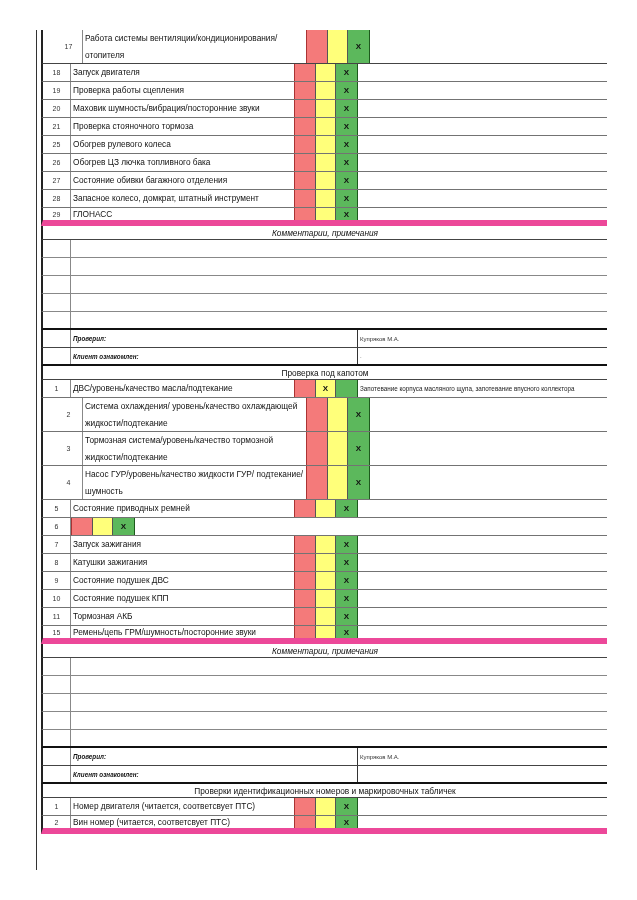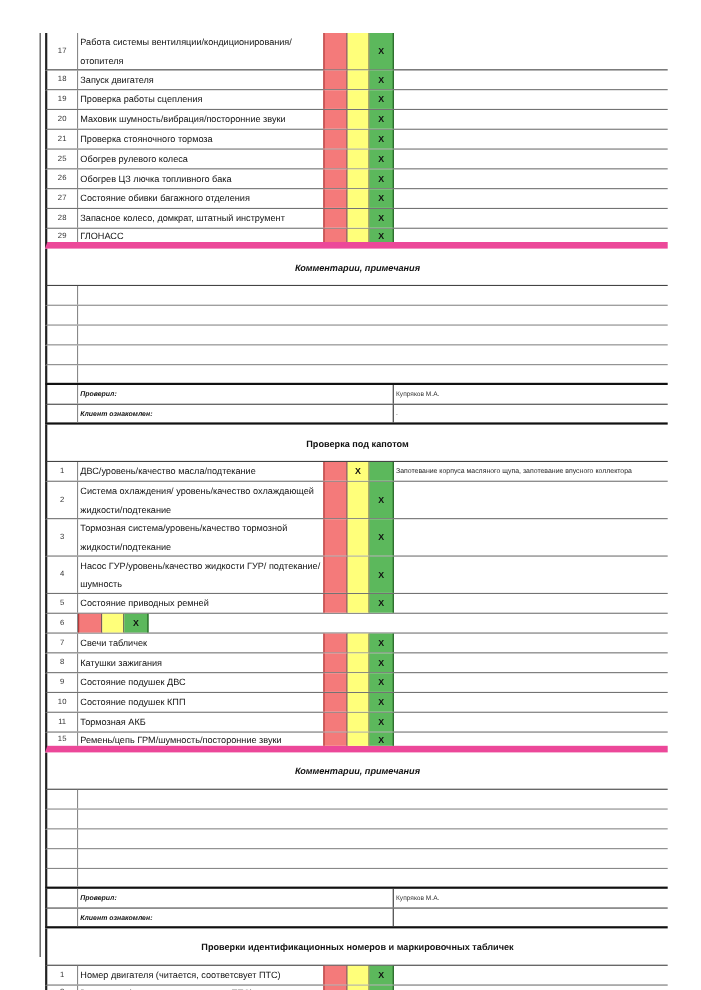--- a/index.html
+++ b/index.html
@@ -2,35 +2,35 @@
 <html><head>
 <meta charset="utf-8">
 <style>
   html, body { margin: 0; padding: 0; background: #ffffff; }
   body { width: 637px; height: 900px; position: relative; overflow: hidden;
          font-family: "Liberation Sans", sans-serif; color: #111; }
   .outer-line { position: absolute; left: 36px; top: 30px; width: 1px; height: 840px; background: #333; }
   .sheet { position: absolute; left: 41px; top: 30px; width: 566px; }
   .row { position: relative; height: 18px; border-bottom: 1px solid #737373; box-sizing: border-box;
          display: flex; align-items: stretch; border-left: 2px solid #222; }
-  .row.tall { height: 34px; }
+  .row.tall { height: 34px; padding-left: 12px; }
   .row.thick-bottom { border-bottom: 6px solid #ec4899; }
   .num { width: 27px; flex: 0 0 27px; font-size: 7px; display: flex; align-items: center; justify-content: center;
          border-right: 1px solid #888; color: #333; }
   .label { width: 223px; flex: 0 0 223px; font-size: 8.3px; display: flex; align-items: center; padding-left: 2px;
            line-height: 17px; box-sizing: border-box; }
   .tall .label { align-items: center; line-height: 17px; }
   .c-red { width: 22px; flex: 0 0 22px; background: #f47a7a; border-left: 1px solid #a33; border-right: 1px solid #555; box-sizing: border-box; }
   .c-yel { width: 20px; flex: 0 0 20px; background: #ffff7a; border-right: 1px solid #555; box-sizing: border-box;
            display:flex; align-items:center; justify-content:center; font-size: 8px; font-weight: bold; }
   .c-grn { width: 22px; flex: 0 0 22px; background: #5cb85c; border-right: 1px solid #1d5a1d; box-sizing: border-box;
            display:flex; align-items:center; justify-content:center; font-size: 8px; font-weight: bold; }
   .note { flex: 1; font-size: 6.3px; display: flex; align-items: center; padding-left: 2px; color: #222; white-space: nowrap; overflow: hidden; }
-  .section-header { height: 34px; border-left: 2px solid #222; border-bottom: 1px solid #444; box-sizing: border-box;
-                    display: flex; align-items: center; justify-content: center; font-size: 8.3px; font-weight: bold; }
+  .section-header { height: 14px; border-left: 2px solid #222; border-bottom: 1px solid #444; box-sizing: border-box;
+                    display: flex; align-items: center; justify-content: center; font-size: 8.3px; font-weight: normal; }
   .section-header.italic { font-style: italic; }
   .blank { height: 18px; border-left: 2px solid #222; border-bottom: 1px solid #888; box-sizing: border-box; display: flex; }
   .blank .num { border-right: 1px solid #888; }
   .blank.last { border-bottom: 2px solid #111; }
   .sig { height: 18px; border-left: 2px solid #222; border-bottom: 1px solid #444; box-sizing: border-box; display: flex; }
   .sig .num { border-right: 1px solid #888; }
   .sig .sig-label { width: 287px; flex: 0 0 287px; font-size: 6.3px; font-weight: bold; font-style: italic;
                     display: flex; align-items: center; padding-left: 2px; box-sizing: border-box; border-right: 1px solid #333; }
   .sig .sig-value { flex: 1; font-size: 6px; display: flex; align-items: center; padding-left: 2px; color: #333; }
   .sig.last { border-bottom: 2px solid #111; }
@@ -196,21 +196,21 @@
       </div>
       <div class="row">
         <div class="num">6</div>
         <div class="c-red"></div>
         <div class="c-yel"></div>
         <div class="c-grn">X</div>
         <div class="note"></div>
       </div>
       <div class="row">
         <div class="num">7</div>
-        <div class="label">Свечи табличек</div>
+        <div class="label">Запуск зажигания</div>
         <div class="c-red"></div>
         <div class="c-yel"></div>
         <div class="c-grn">X</div>
         <div class="note"></div>
       </div>
       <div class="row">
         <div class="num">8</div>
         <div class="label">Катушки зажигания</div>
         <div class="c-red"></div>
         <div class="c-yel"></div>

